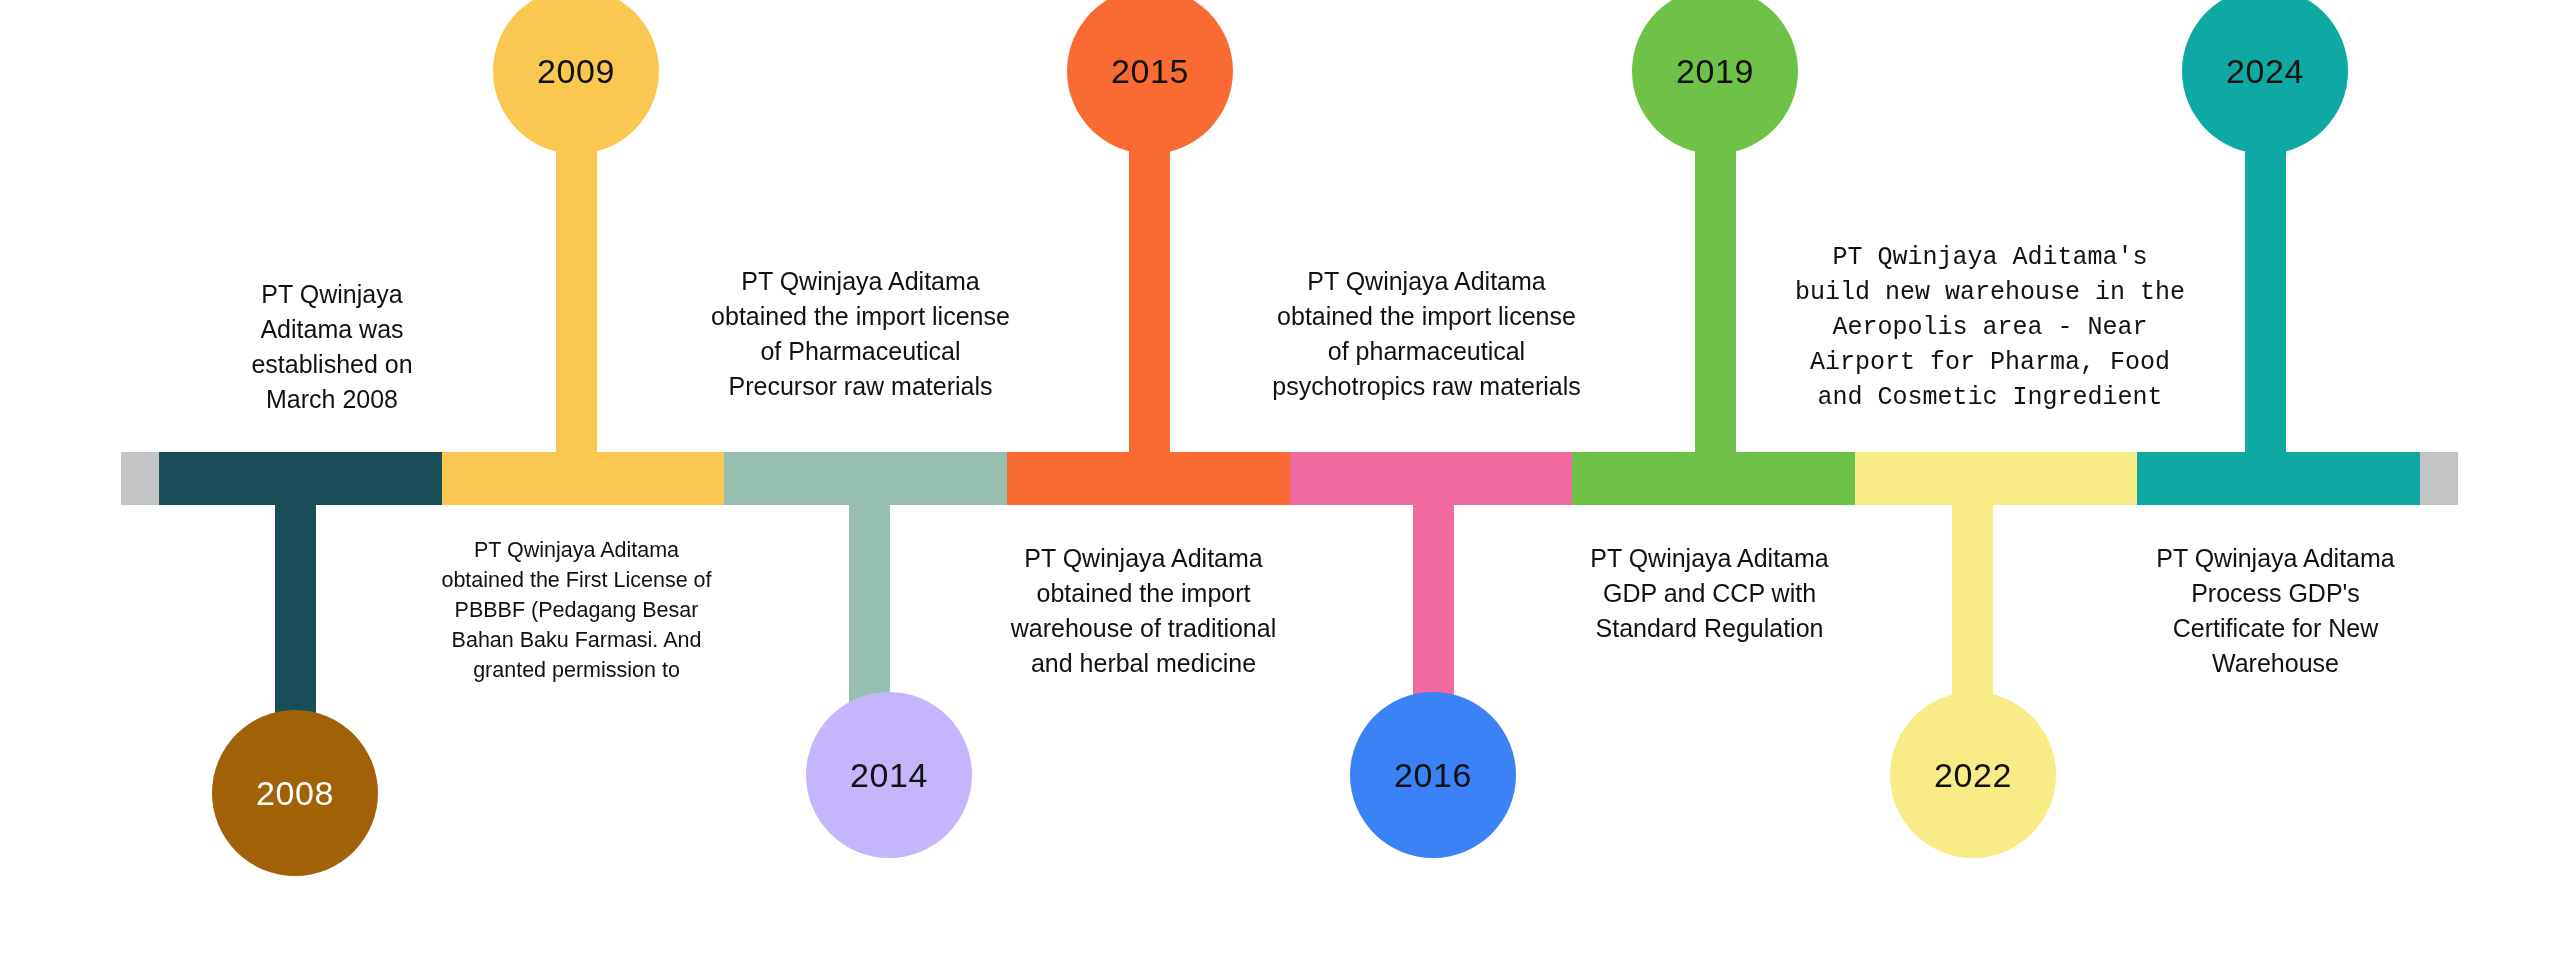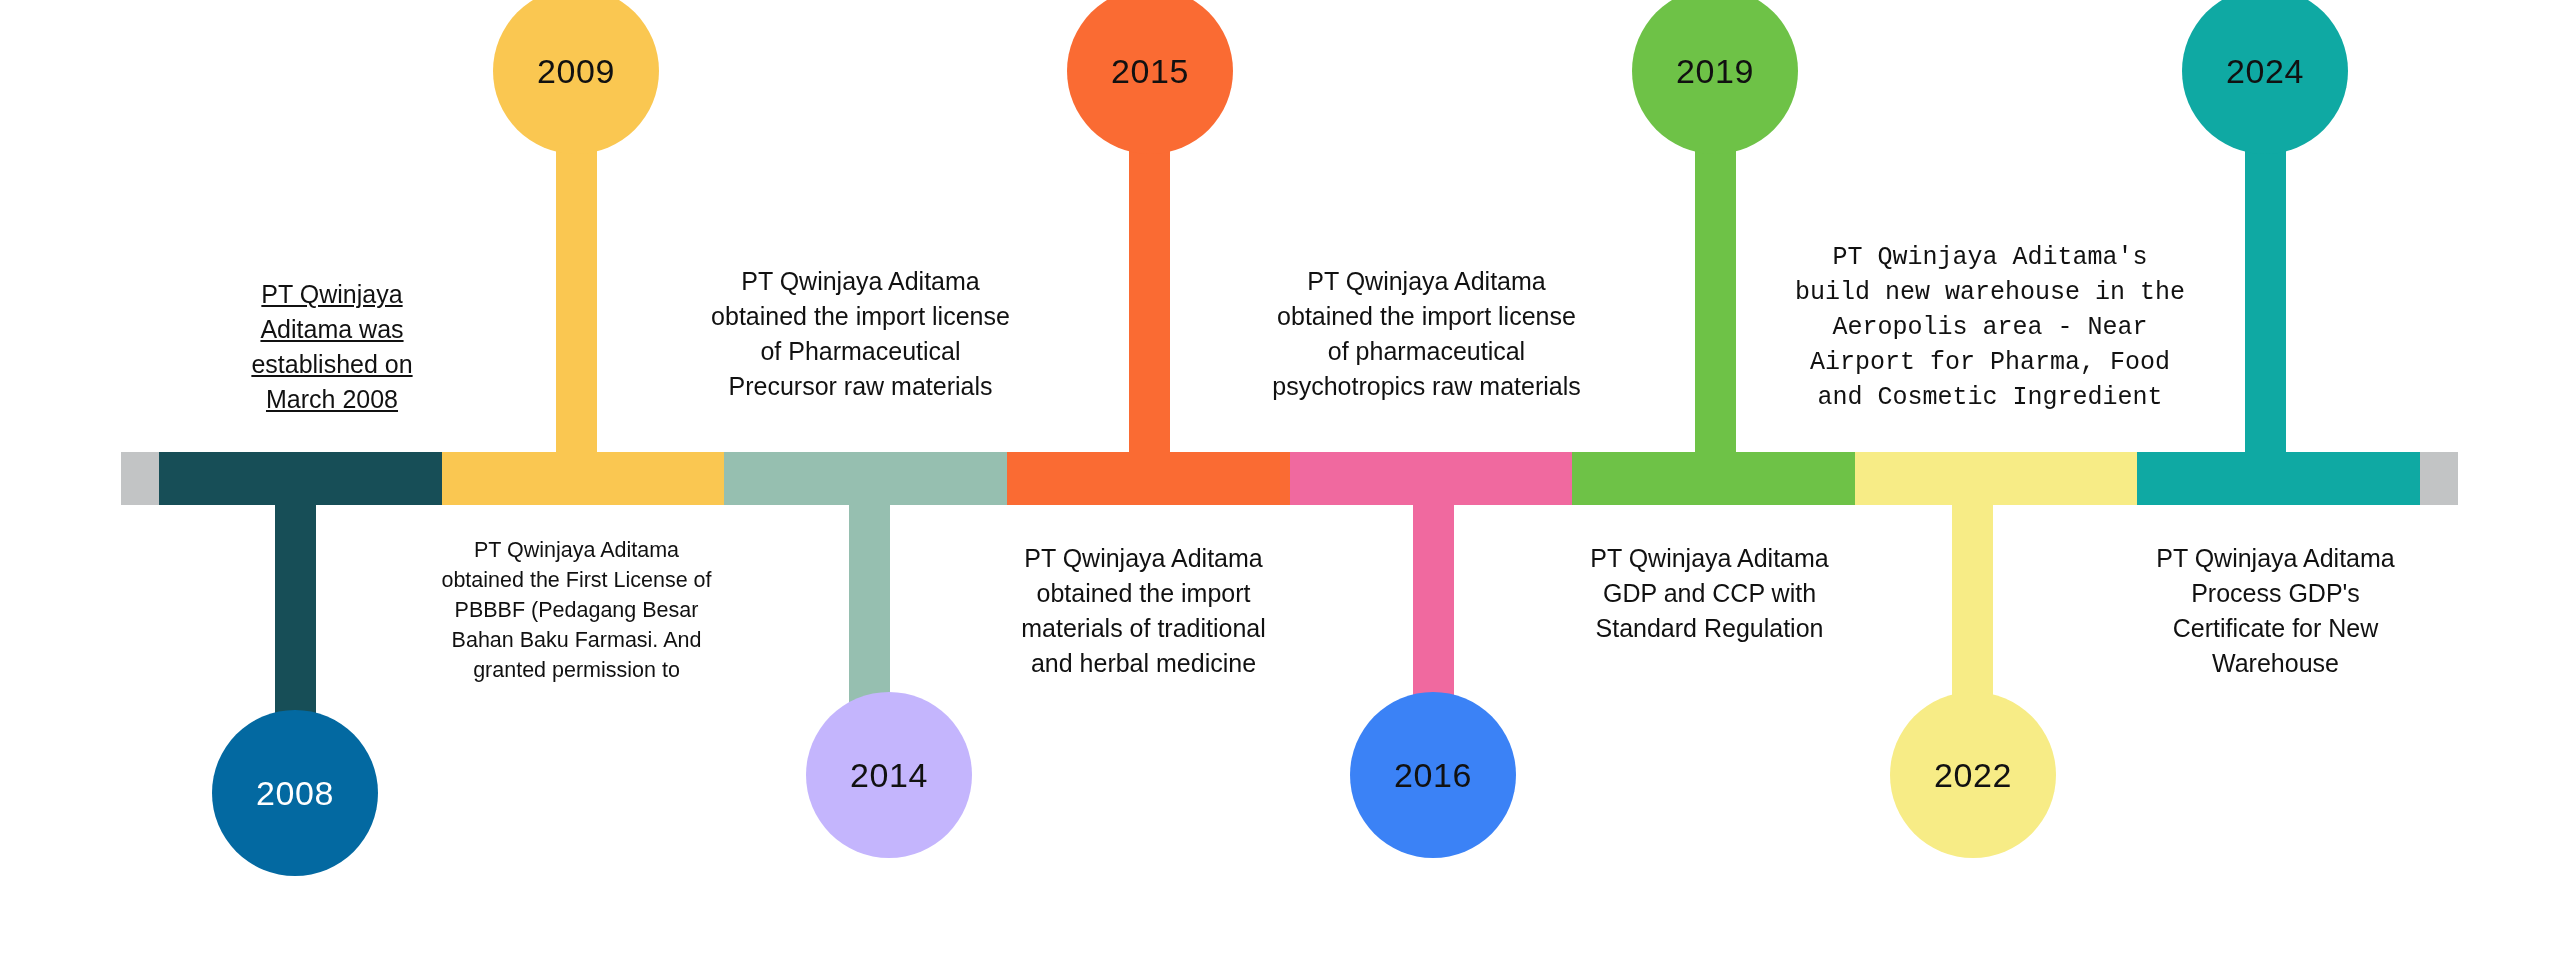--- a/index.html
+++ b/index.html
@@ -58,21 +58,21 @@
   <div class="stem" style="left:1129px;top:148px;height:320px;background:#fa6b33"></div>
 
   <div class="stem" style="left:1413px;top:492px;height:264px;background:#f0699f"></div>
 
   <div class="stem" style="left:1695px;top:148px;height:320px;background:#6ec247"></div>
 
   <div class="stem" style="left:1952px;top:492px;height:264px;background:#f7ec86"></div>
 
   <div class="stem" style="left:2245px;top:148px;height:320px;background:#0fa9a3"></div>
 
-  <div class="node" style="left:212px;top:710px;background:#0369a1">
+  <div class="node" style="left:212px;top:710px;background:#a16207">
     <span class="node-label light">2008</span>
   </div>
 
   <div class="node" style="left:493px;top:-12.3px;background:#fac751">
     <span class="node-label">2009</span>
   </div>
 
   <div class="node" style="left:806px;top:692px;background:#c4b5fd">
     <span class="node-label">2014</span>
   </div>
@@ -90,21 +90,21 @@
   </div>
 
   <div class="node" style="left:1890px;top:692px;background:#f7ec86">
     <span class="node-label">2022</span>
   </div>
 
   <div class="node" style="left:2182px;top:-12.3px;background:#0fa9a3">
     <span class="node-label">2024</span>
   </div>
 
-  <div class="note" style="left:203px;top:277px;width:258px;text-decoration:underline;">
+  <div class="note" style="left:203px;top:277px;width:258px;">
     <p>PT Qwinjaya</p>
     <p>Aditama was</p>
     <p>established on</p>
     <p>March 2008</p>
   </div>
 
   <div class="note small" style="left:352px;top:535px;width:449px;">
     <p>PT Qwinjaya Aditama</p>
     <p>obtained the First License of</p>
     <p>PBBBF (Pedagang Besar</p>
@@ -115,21 +115,21 @@
   <div class="note" style="left:627px;top:264px;width:467px;">
     <p>PT Qwinjaya Aditama</p>
     <p>obtained the import license</p>
     <p>of Pharmaceutical</p>
     <p>Precursor raw materials</p>
   </div>
 
   <div class="note" style="left:916px;top:541px;width:455px;">
     <p>PT Qwinjaya Aditama</p>
     <p>obtained the import</p>
-    <p>materials of traditional</p>
+    <p>warehouse of traditional</p>
     <p>and herbal medicine</p>
   </div>
 
   <div class="note" style="left:1193px;top:264px;width:467px;">
     <p>PT Qwinjaya Aditama</p>
     <p>obtained the import license</p>
     <p>of pharmaceutical</p>
     <p>psychotropics raw materials</p>
   </div>
 

